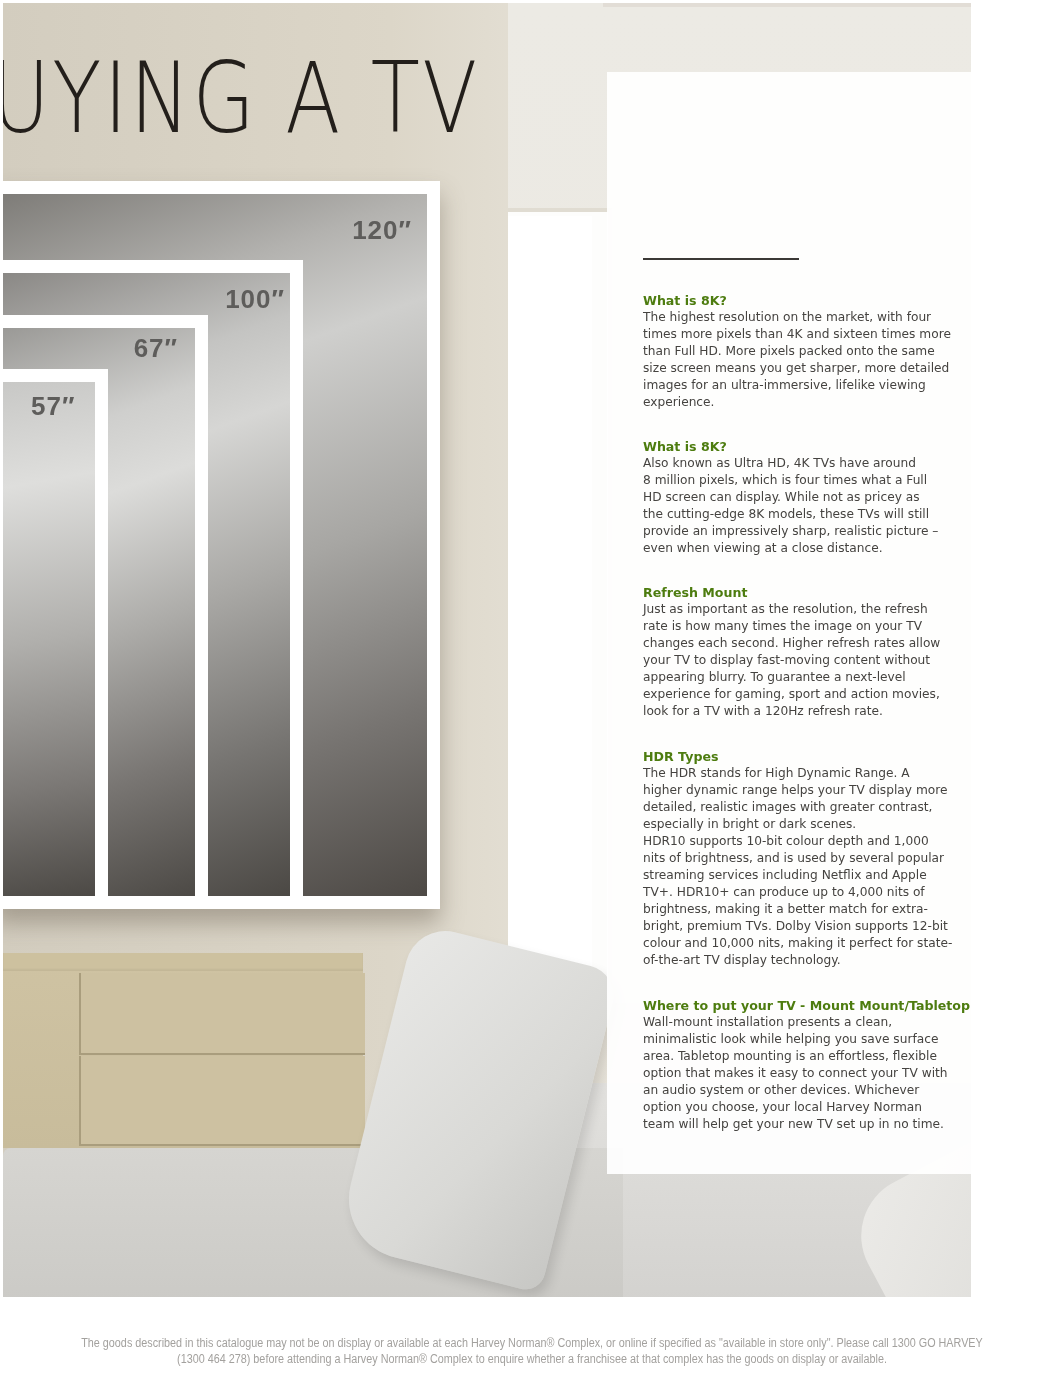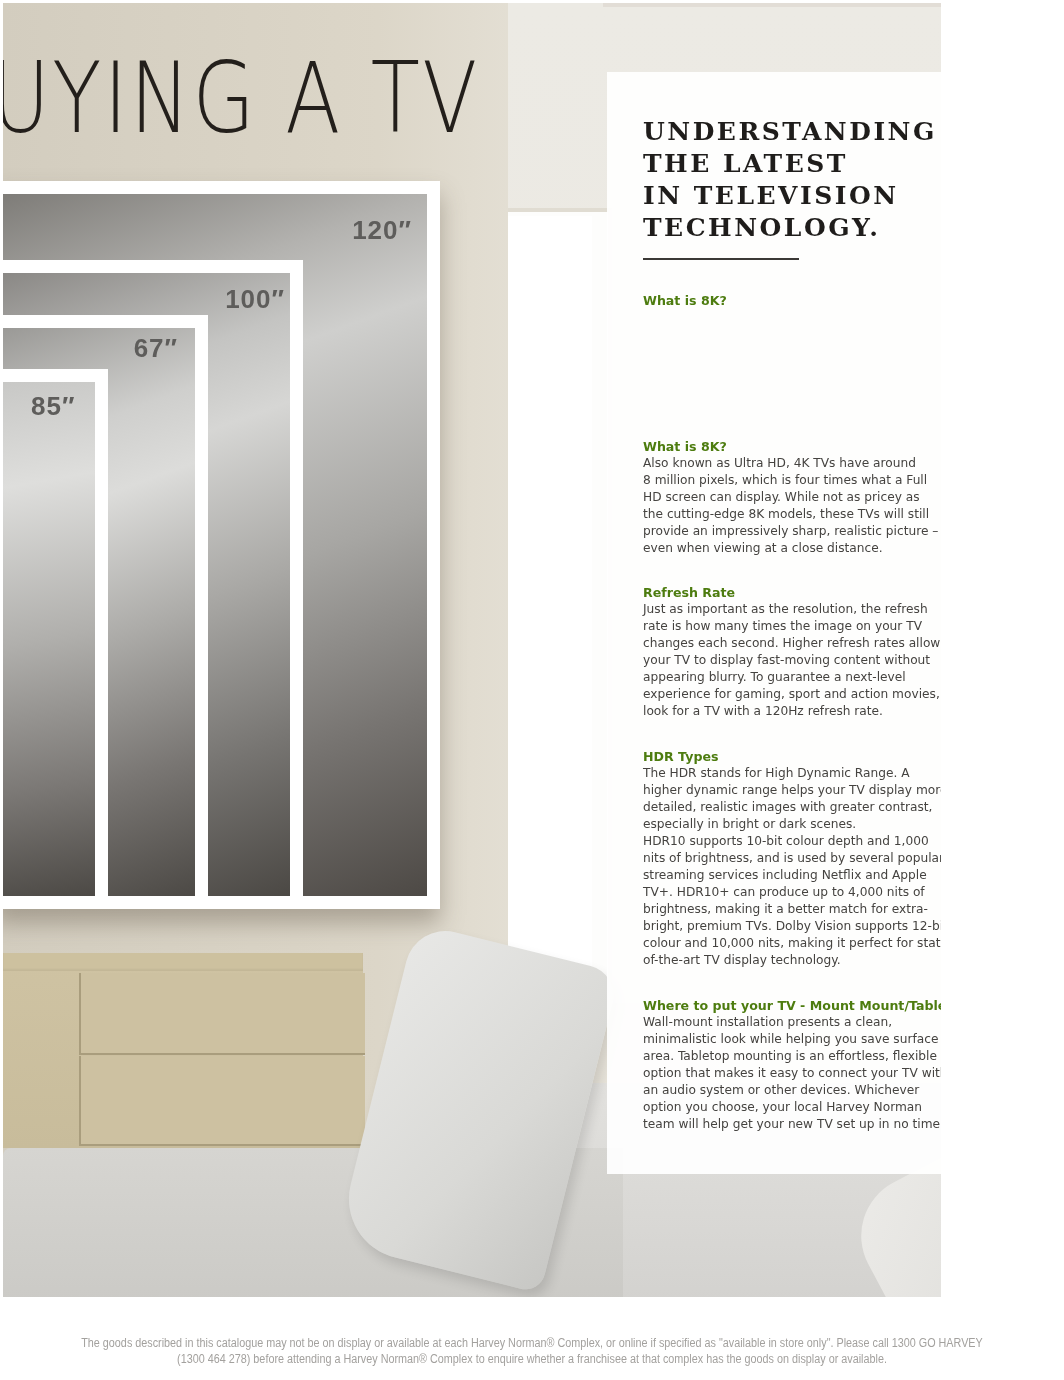--- a/index.html
+++ b/index.html
@@ -5,20 +5,21 @@
     html, body { margin: 0; padding: 0; }
     body {
       width: 1064px; height: 1380px; position: relative; overflow: hidden;
       background: #ffffff;
       font-family: "DejaVu Sans", sans-serif;
     }
     .scene {
       position: absolute; left: 3px; top: 3px; width: 938px; height: 1294px;
       overflow: hidden;
       background: linear-gradient(90deg, #d3cdbf 0%, #dcd6c8 40%, #e6e2d8 60%, #eeebe4 100%);
+      padding-left: 30px;
     }
     .wall-right {
       position: absolute; left: 505px; top: 0; width: 553px; height: 1000px;
       background: linear-gradient(180deg, #eceae4 0%, #ebe8e1 100%);
     }
     .ceiling-line {
       position: absolute; left: 600px; top: 0; width: 458px; height: 4px;
       background: #e2ddd6;
     }
     .window {
@@ -147,55 +148,57 @@
   <div class="tv tv-100">
     <div class="screen"></div>
     <span class="size-label" style="right:18px; top:24px;">100″</span>
   </div>
   <div class="tv tv-98">
     <div class="screen"></div>
     <span class="size-label" style="right:30px; top:18px;">67″</span>
   </div>
   <div class="tv tv-85">
     <div class="screen"></div>
-    <span class="size-label" style="left:38px; top:22px;">85″</span>
+    <span class="size-label" style="left:38px; top:22px;">57″</span>
   </div>
 
   <div class="sideboard">
     <div class="sideboard-top"></div>
     <div class="drawer drawer-1"></div>
     <div class="drawer drawer-2"></div>
   </div>
 
   <div class="sofa-back"></div>
   <div class="sofa-seat"></div>
   <div class="pillow"></div>
   <div class="pillow-right"></div>
 
   <div class="panel">
-    <h2 class="panel-title">UNDERSTANDING
-THE LATEST
-IN TELEVISION
-TECHNOLOGY.</h2>
     <div class="panel-rule"></div>
 
     <div class="section" style="top:220px;">
       <h3>What is 8K?</h3>
+      <p>The highest resolution on the market, with four
+times more pixels than 4K and sixteen times more
+than Full HD. More pixels packed onto the same
+size screen means you get sharper, more detailed
+images for an ultra-immersive, lifelike viewing
+experience.</p>
     </div>
     <div class="section" style="top:366px;">
       <h3>What is 8K?</h3>
       <p>Also known as Ultra HD, 4K TVs have around
 8 million pixels, which is four times what a Full
 HD screen can display. While not as pricey as
 the cutting-edge 8K models, these TVs will still
 provide an impressively sharp, realistic picture –
 even when viewing at a close distance.</p>
     </div>
     <div class="section" style="top:512px;">
-      <h3>Refresh Rate</h3>
+      <h3>Refresh Mount</h3>
       <p>Just as important as the resolution, the refresh
 rate is how many times the image on your TV
 changes each second. Higher refresh rates allow
 your TV to display fast-moving content without
 appearing blurry. To guarantee a next-level
 experience for gaming, sport and action movies,
 look for a TV with a 120Hz refresh rate.</p>
     </div>
     <div class="section" style="top:676px;">
       <h3>HDR Types</h3>

